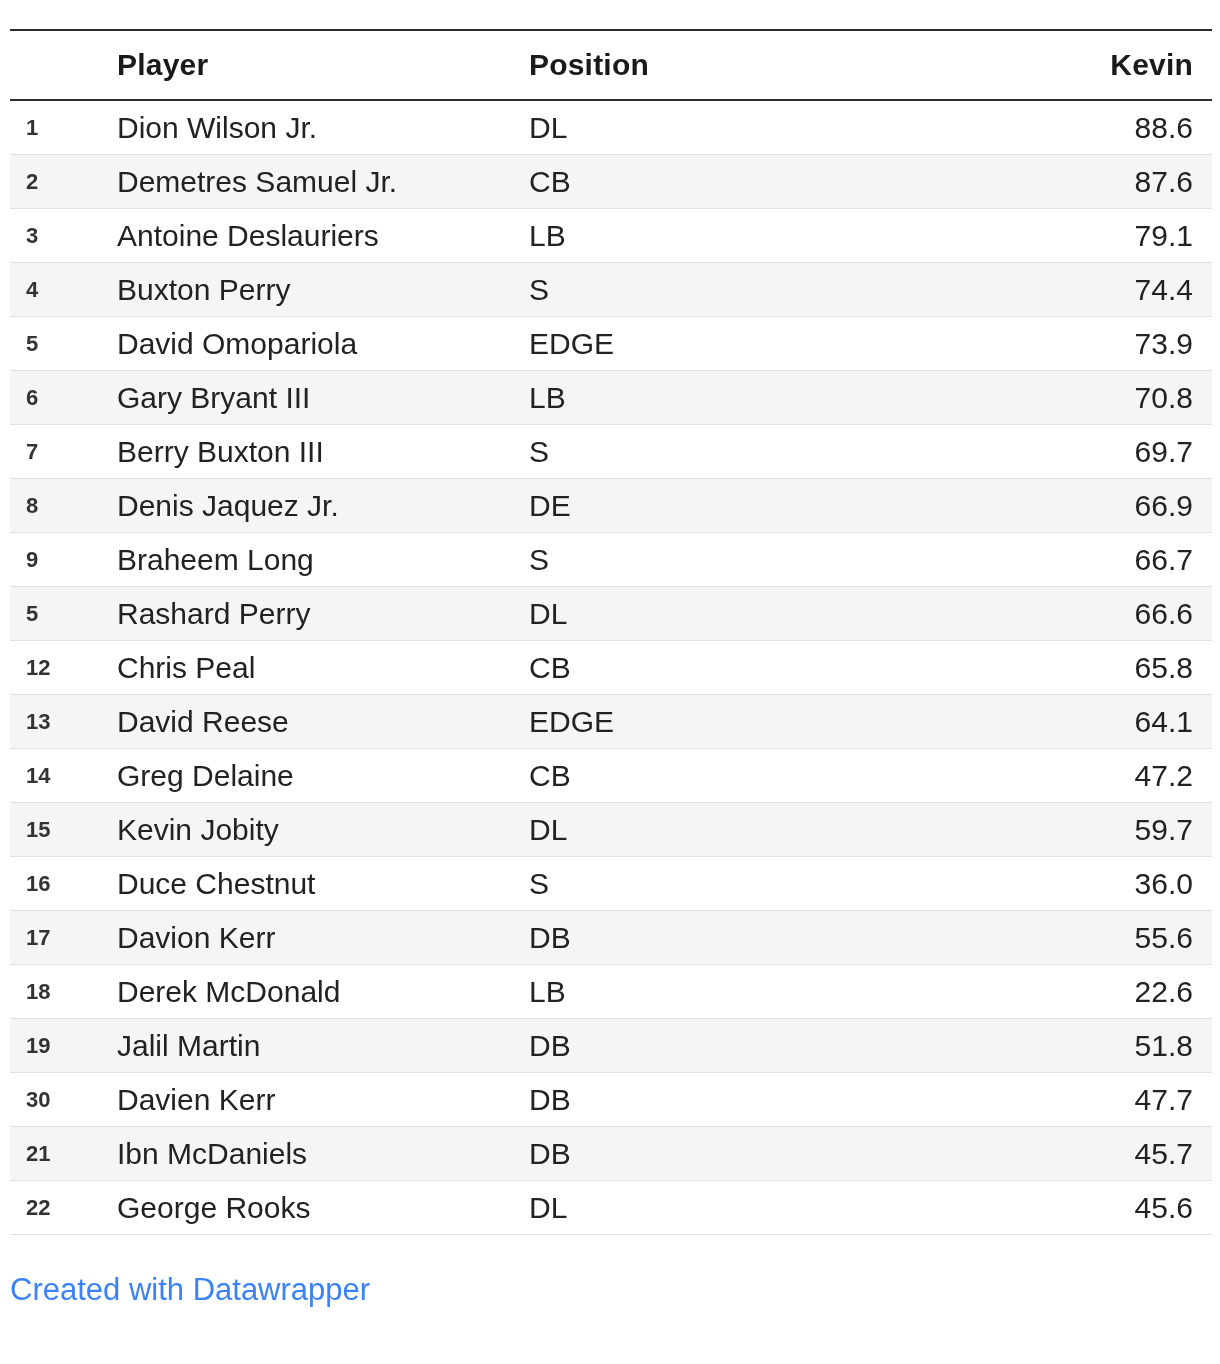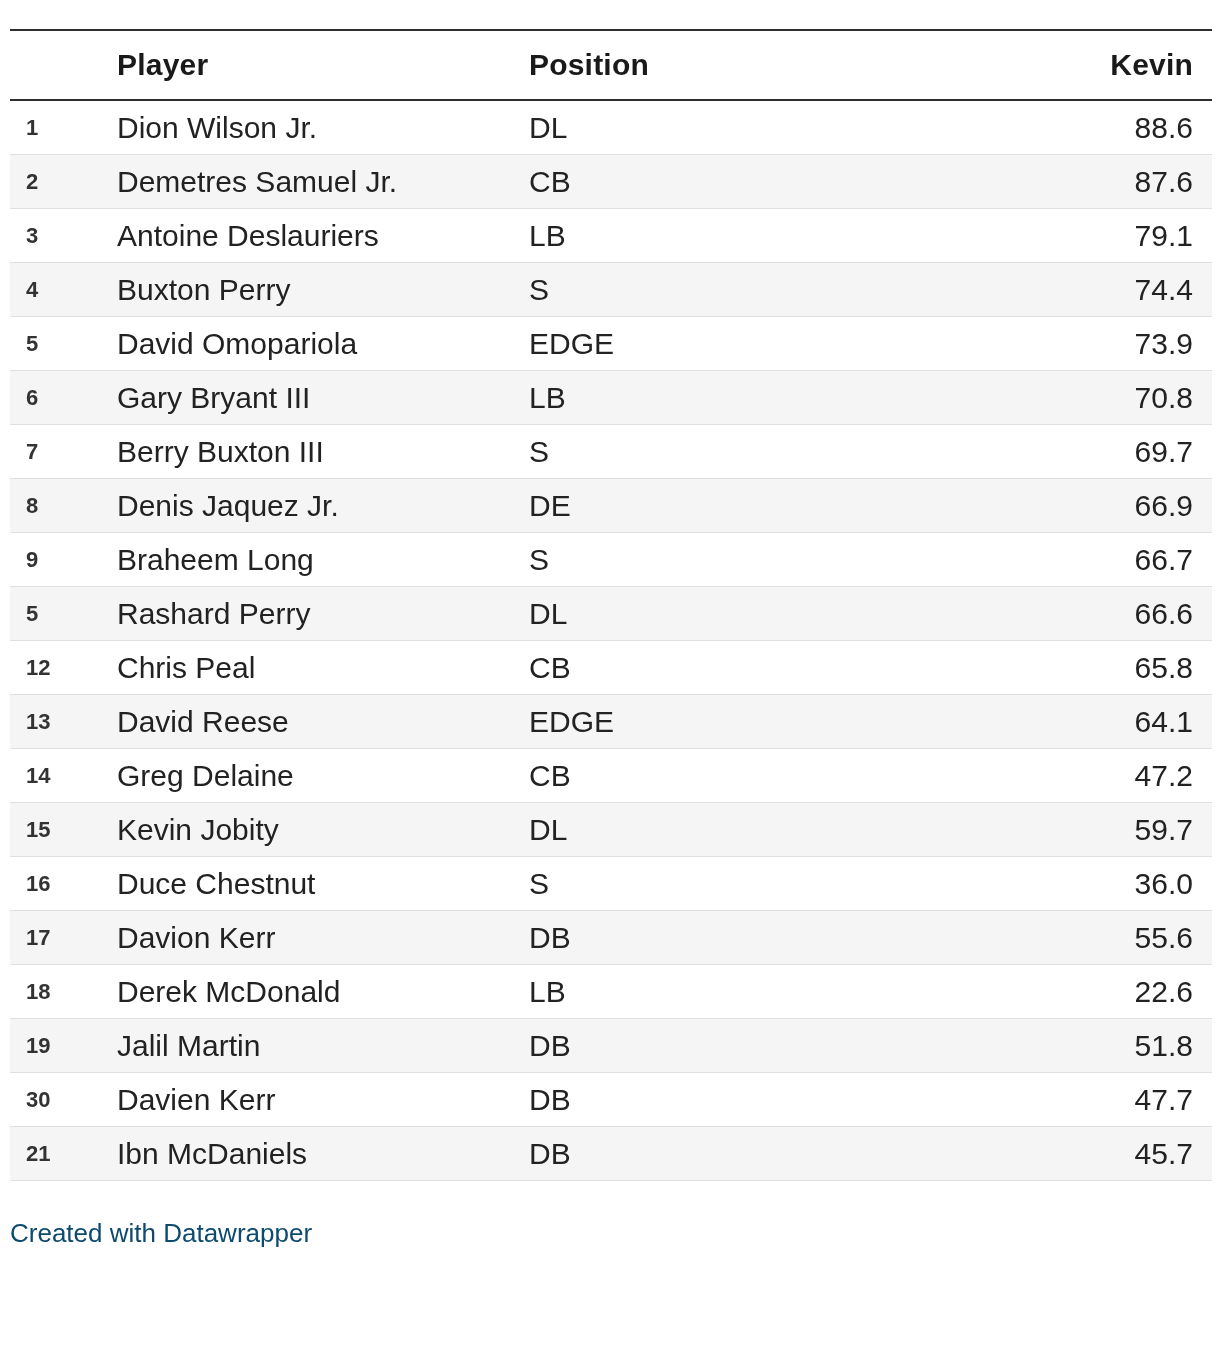--- a/index.html
+++ b/index.html
@@ -58,22 +58,22 @@
     font-weight: bold;
     color: #333333;
   }
   th.col-rank { font-size: 30px; }
   .col-grade {
     text-align: right;
     padding-right: 19px;
   }
   .footer {
     margin: 37px 8px 0 10px;
-    font-size: 26px;
-    color: #0c4a6e;
+    font-size: 31px;
+    color: #3b82f6;
   }
 </style>
 </head>
 <body>
 
 <div class="table-wrap">
   <table>
     <colgroup>
       <col class="c-rank">
       <col class="c-player">
@@ -202,17 +202,23 @@
           <td class="col-player">Davien Kerr</td>
           <td class="col-position">DB</td>
           <td class="col-grade">47.7</td>
         </tr>
         <tr>
           <td class="col-rank">21</td>
           <td class="col-player">Ibn McDaniels</td>
           <td class="col-position">DB</td>
           <td class="col-grade">45.7</td>
         </tr>
+        <tr>
+          <td class="col-rank">22</td>
+          <td class="col-player">George Rooks</td>
+          <td class="col-position">DL</td>
+          <td class="col-grade">45.6</td>
+        </tr>
       </tbody>
   </table>
 </div>
 
 <div class="footer">Created with Datawrapper</div>
 
 </body></html>

